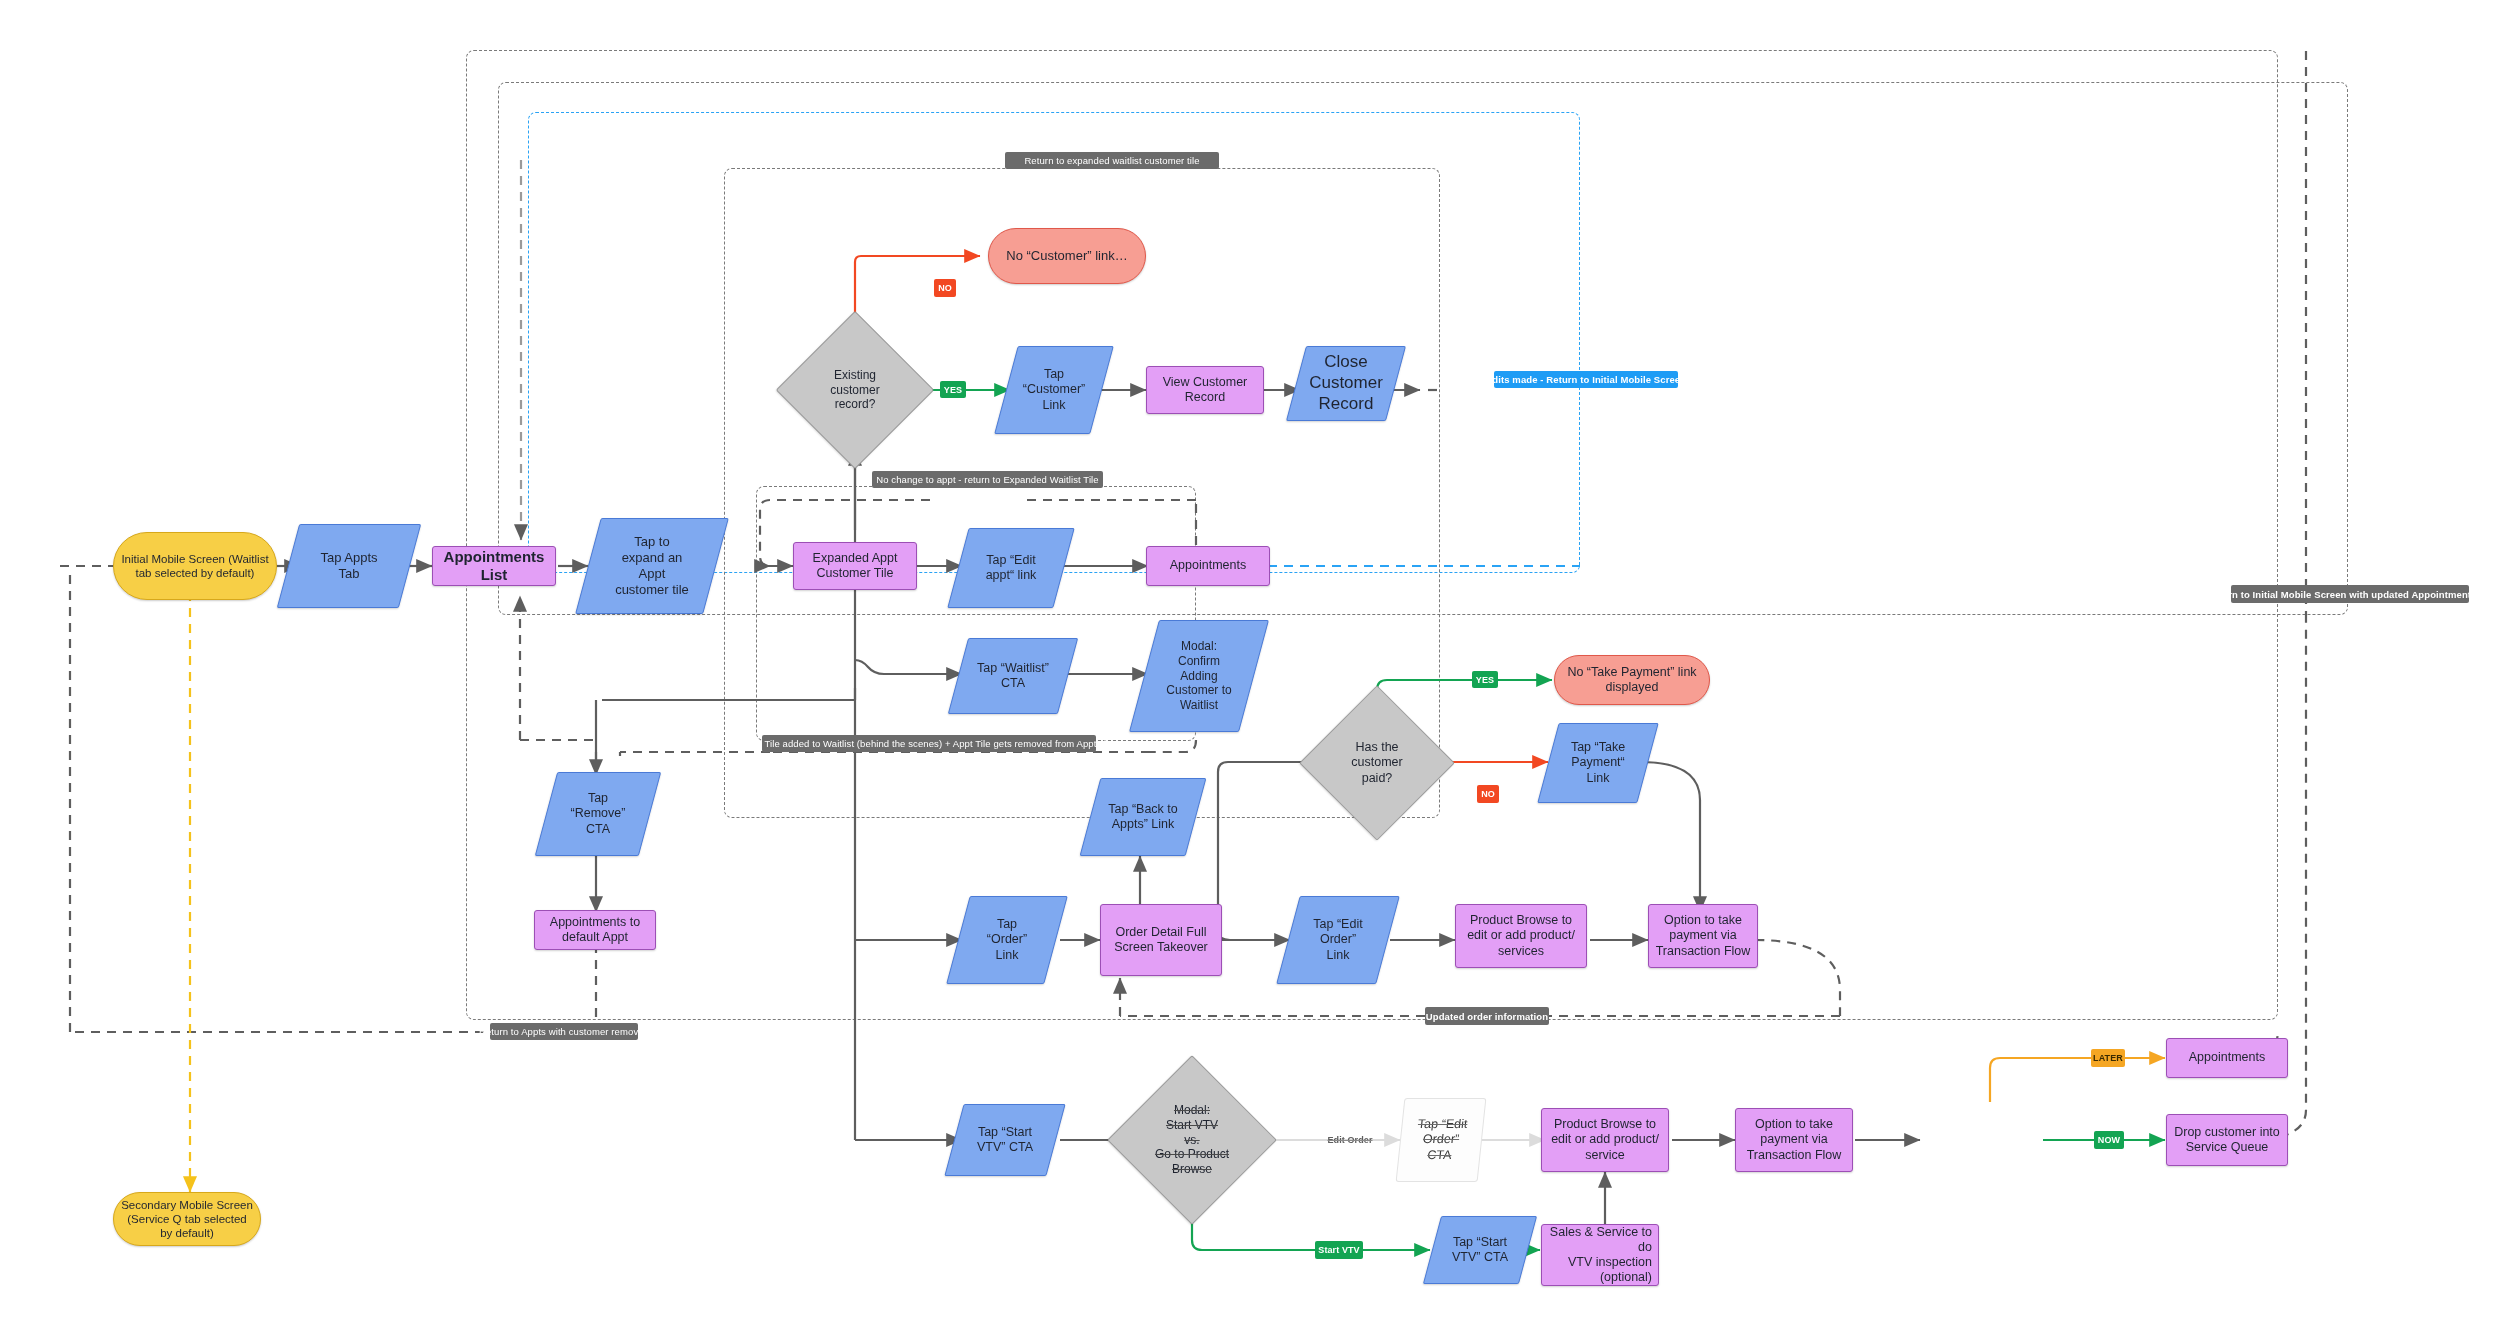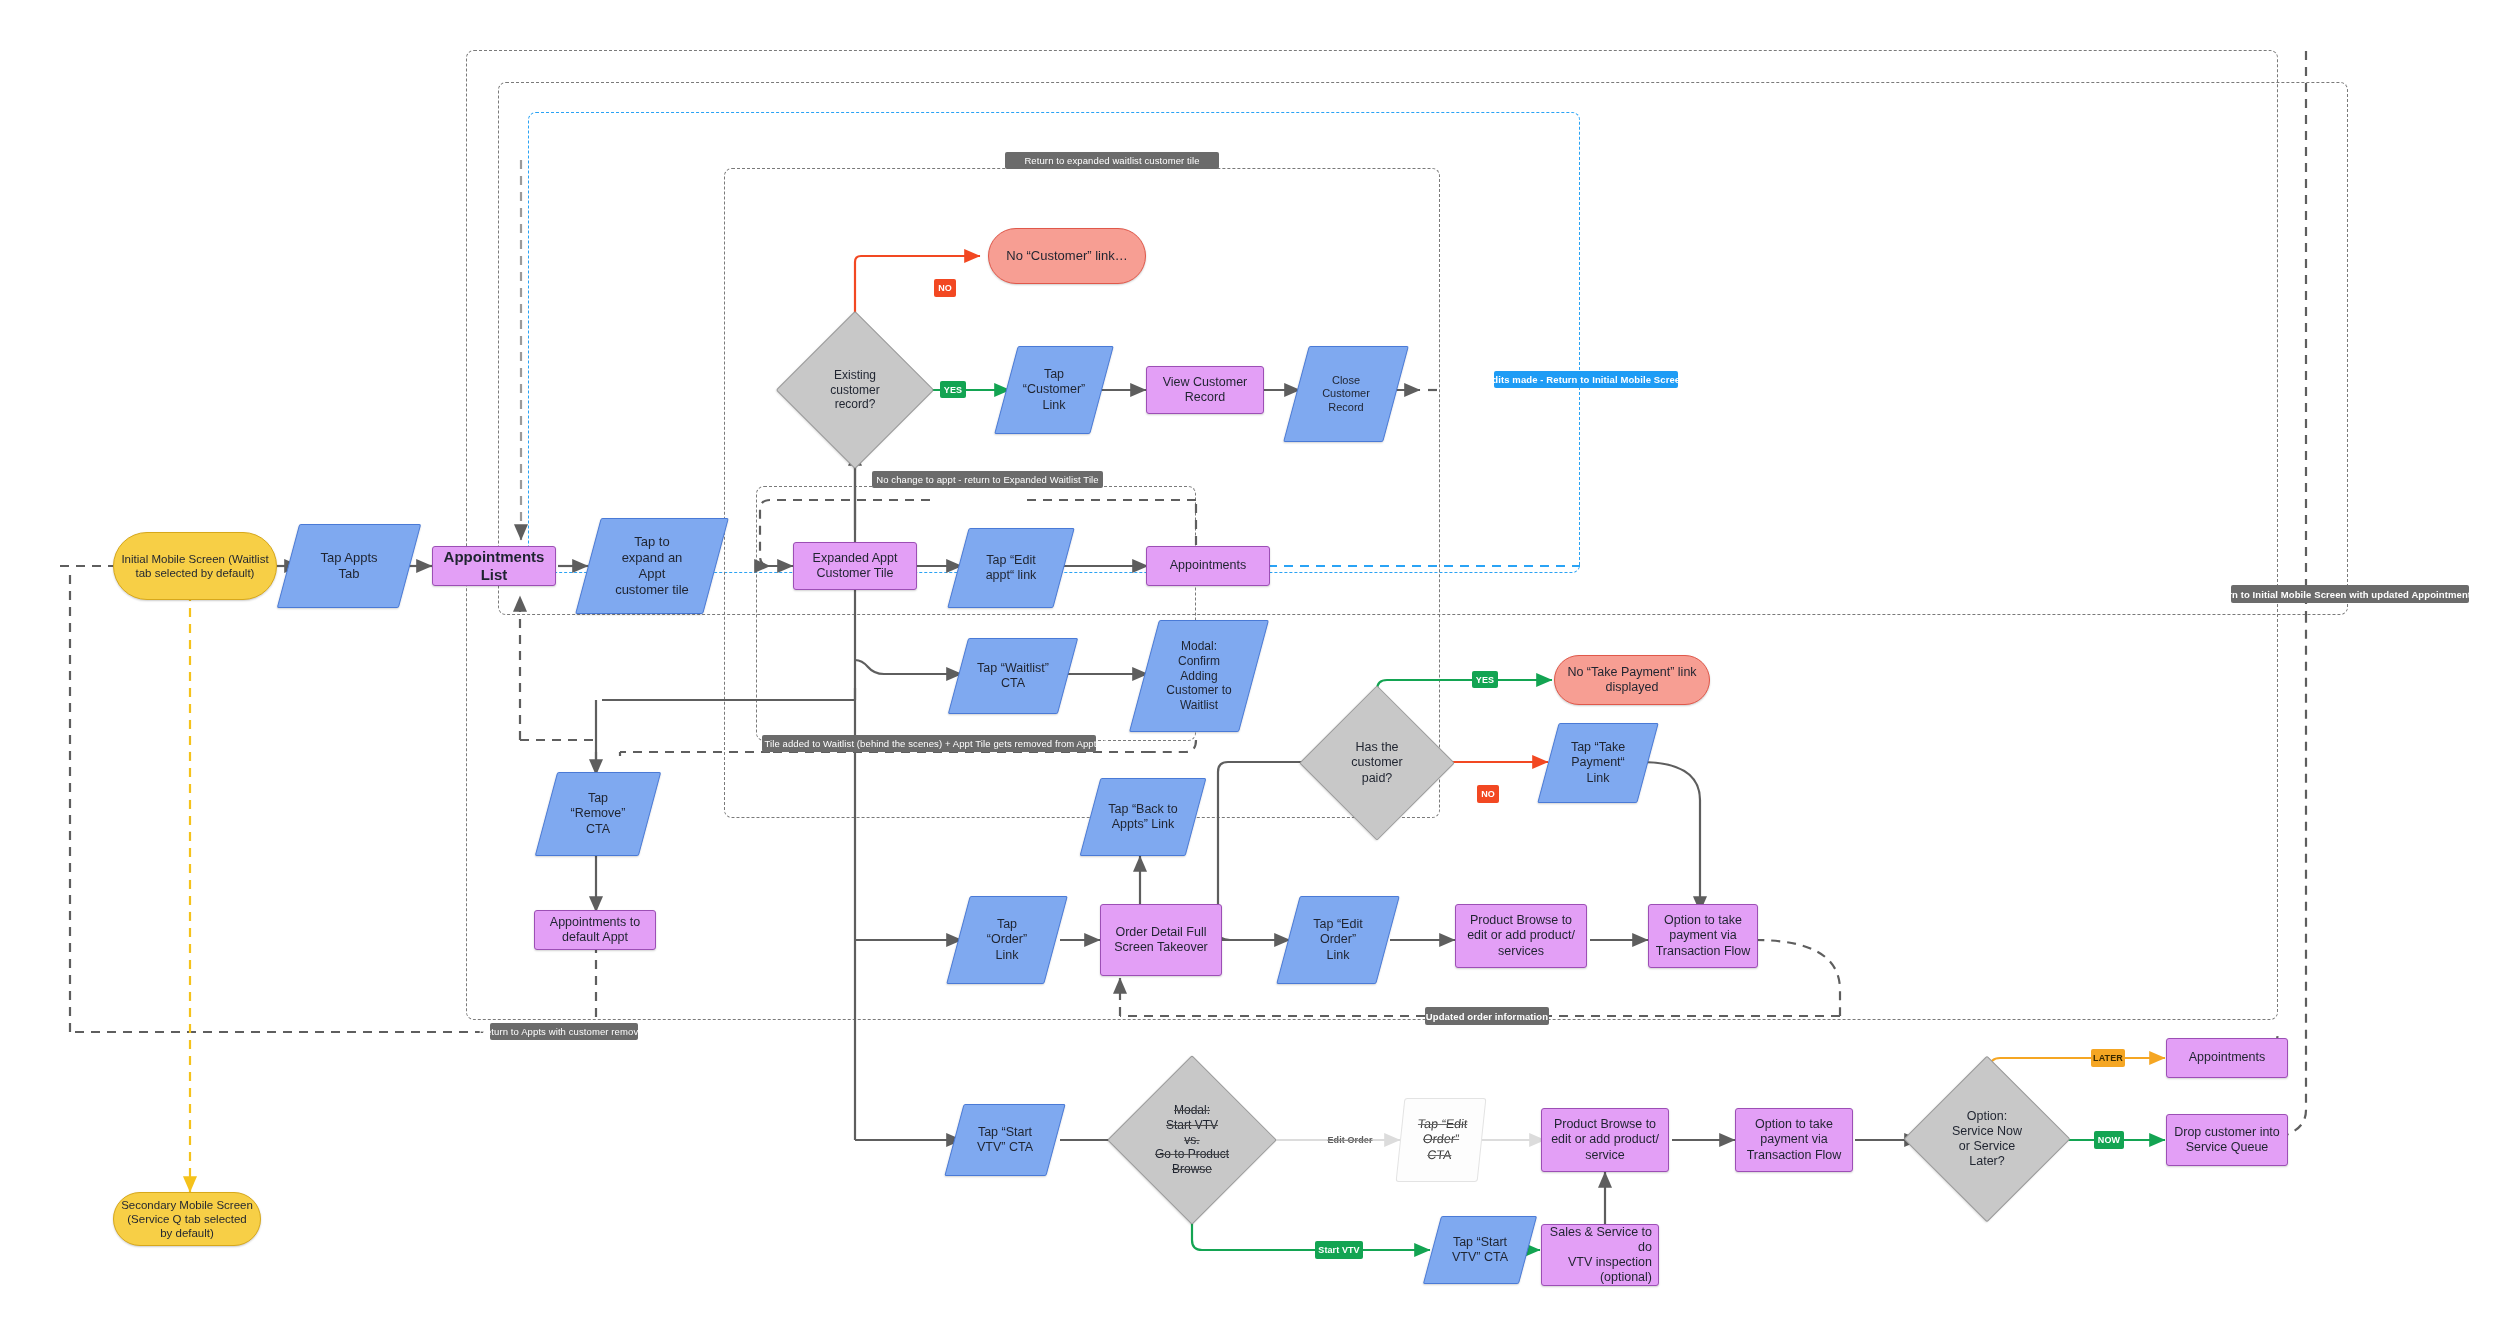--- a/index.html
+++ b/index.html
@@ -243,21 +243,21 @@
     <span class="lbl">Tap
 “Customer”
 Link</span>
   </div>
 
   <div class="node rect" style="left:1146px;top:366px;width:118px;height:48px;font-size:12.5px;">
     <span class="lbl">View Customer
 Record</span>
   </div>
 
-  <div class="node para" style="left:1296px;top:346px;width:100px;height:96px;font-size:11px;">
+  <div class="node para" style="left:1296px;top:346px;width:100px;height:75px;font-size:17px;">
     <span class="skew"></span>
     <span class="lbl">Close
 Customer
 Record</span>
   </div>
 
   <div class="node rect" style="left:793px;top:542px;width:124px;height:48px;font-size:12.5px;">
     <span class="lbl">Expanded Appt
 Customer Tile</span>
   </div>
@@ -381,27 +381,20 @@
 edit or add product/
 service</span>
   </div>
 
   <div class="node rect" style="left:1735px;top:1108px;width:118px;height:64px;font-size:12.5px;">
     <span class="lbl">Option to take
 payment via
 Transaction Flow</span>
   </div>
 
-  <div class="node diamond" style="left:1928px;top:1080px;width:118px;height:118px;font-size:12.5px;">
-    <span class="dia"></span>
-    <span class="lbl">Option:
-Service Now
-or Service
-Later?</span>
-  </div>
 
   <div class="node rect" style="left:2166px;top:1038px;width:122px;height:40px;font-size:12.5px;">
     <span class="lbl">Appointments</span>
   </div>
 
   <div class="node rect" style="left:2166px;top:1114px;width:122px;height:52px;font-size:12.5px;">
     <span class="lbl">Drop customer into
 Service Queue</span>
   </div>
 

